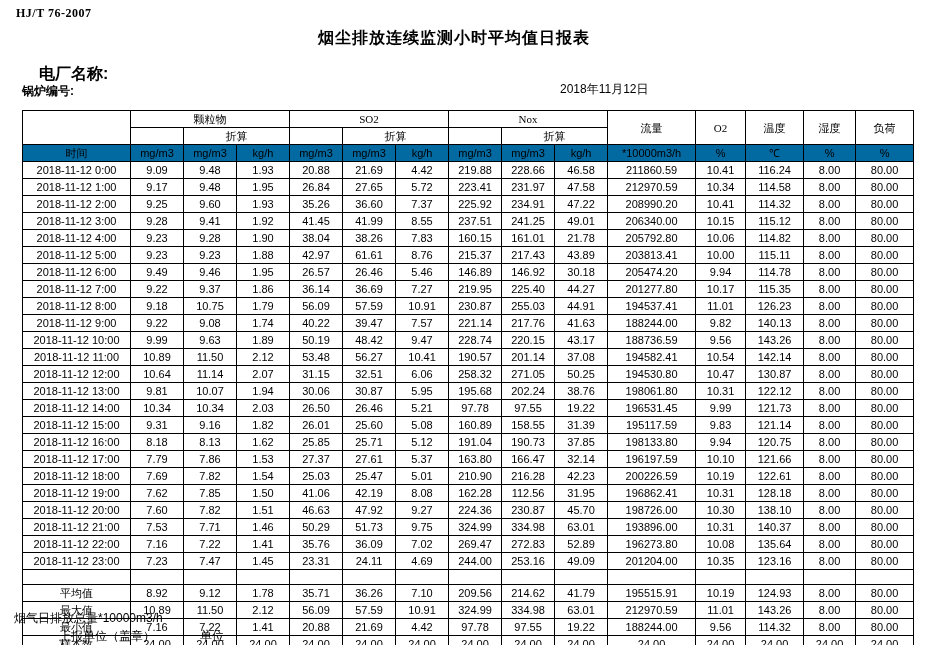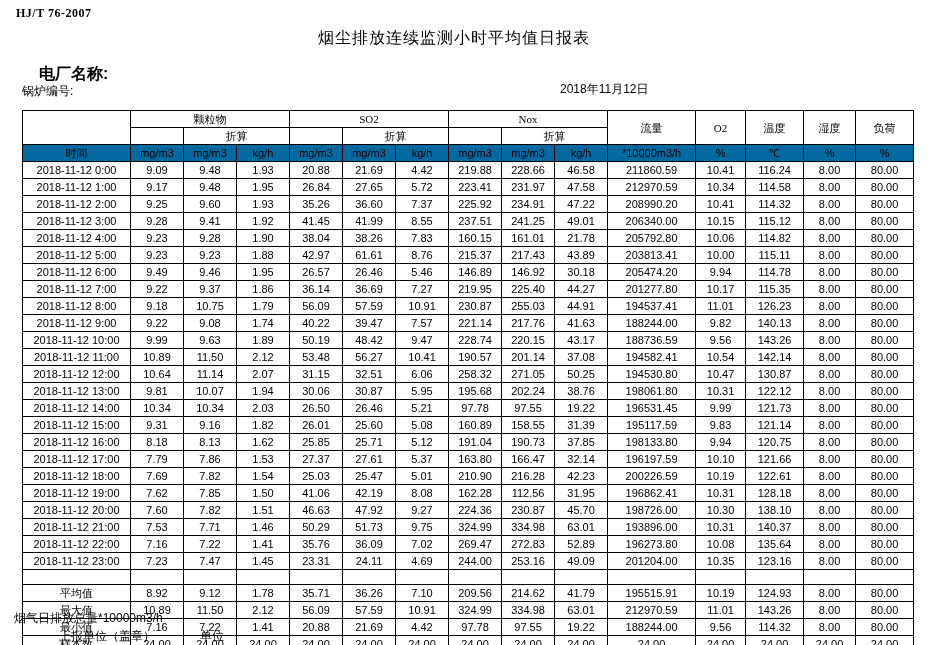--- a/index.html
+++ b/index.html
@@ -25,37 +25,37 @@
     font-weight: bold;
     letter-spacing: 0.5px;
   }
   .doc-title {
     position: absolute;
     left: 0;
     top: 28px;
     width: 908px;
     text-align: center;
     font-size: 16px;
-    font-weight: normal;
+    font-weight: bold;
     letter-spacing: 1px;
   }
   .field-plant {
     position: absolute;
     left: 22px;
     top: 64px;
     font-size: 16px;
     font-weight: bold;
     margin-left: 17px;
   }
   .field-boiler {
     position: absolute;
     left: 22px;
     top: 83px;
     font-size: 12px;
-    font-weight: normal;
+    font-weight: bold;
     text-align: right;
   }
   .field-date {
     position: absolute;
     left: 560px;
     top: 81px;
     font-size: 12px;
   }
   table.report {
     position: absolute;

